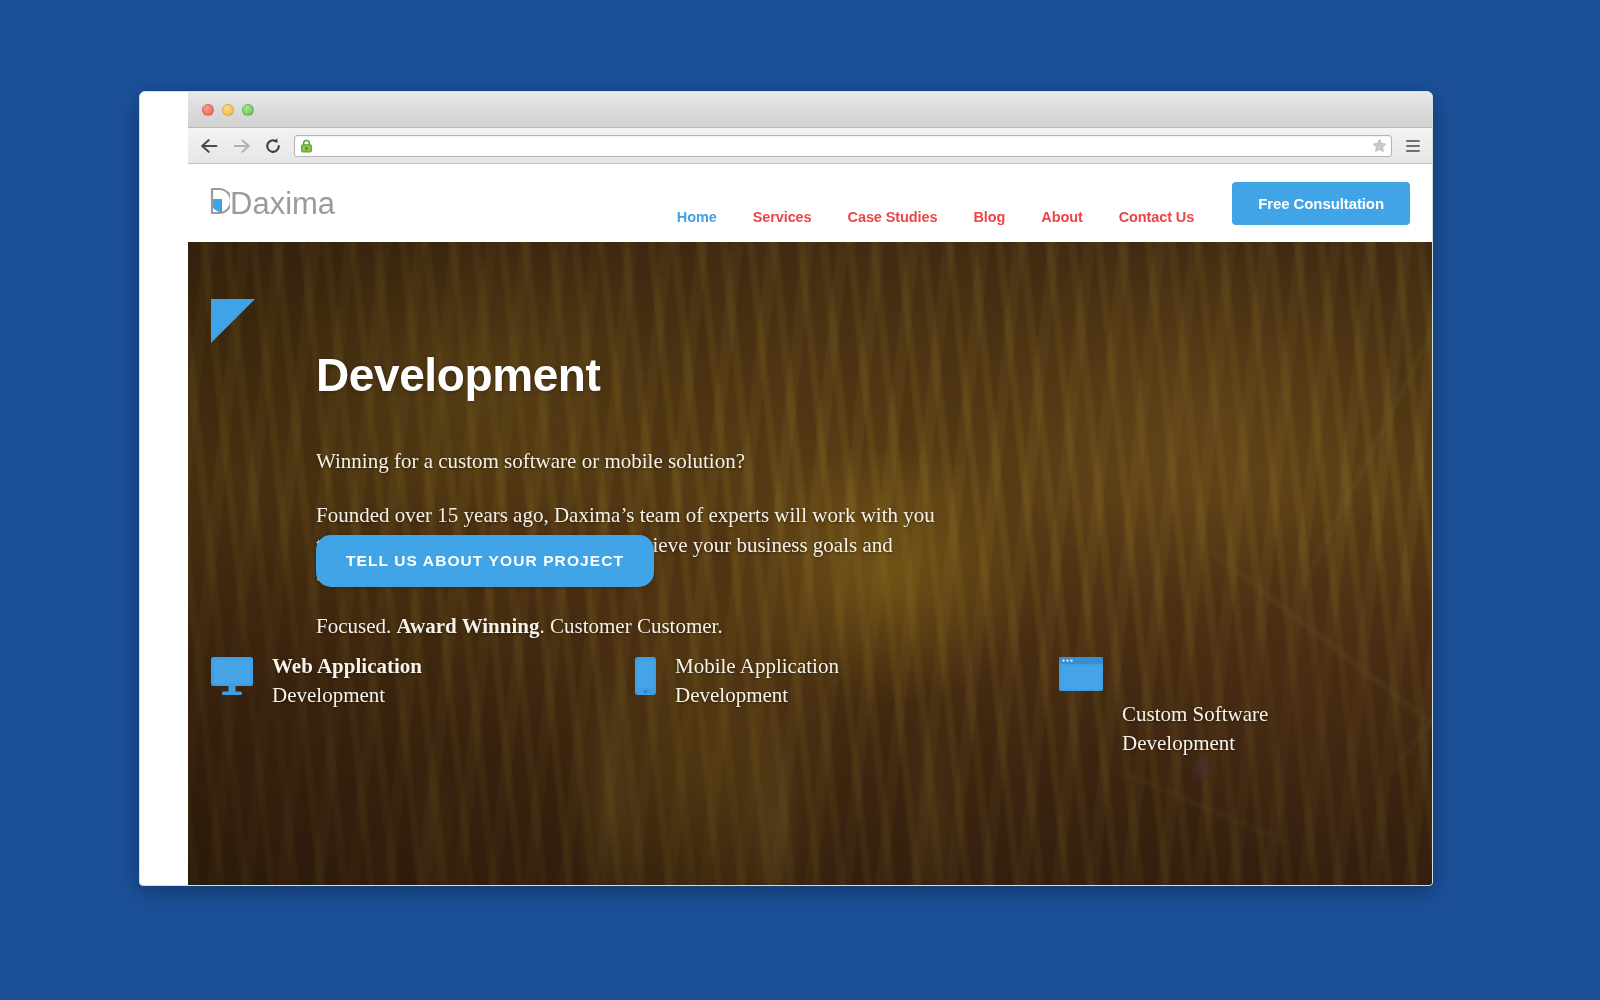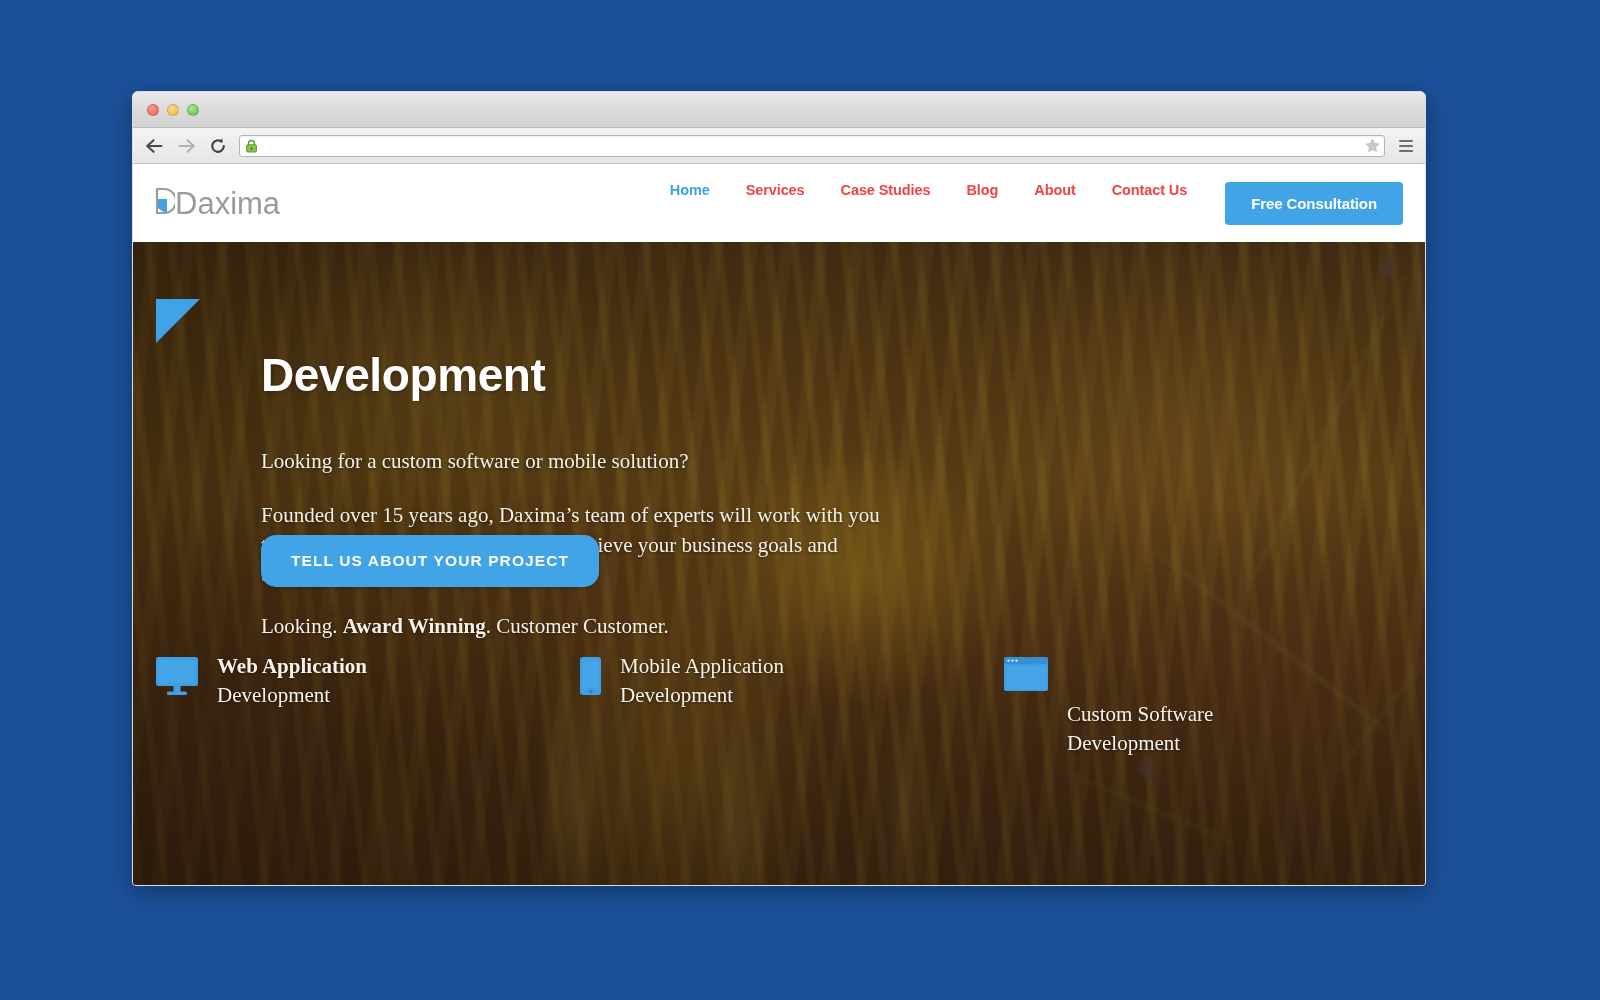--- a/index.html
+++ b/index.html
@@ -11,29 +11,30 @@
   }
 
   body {
     background: #1b5099;
     position: relative;
   }
 
   
   .browser-window {
     position: absolute;
-    left: 132px; top: 91px;
+    left: 139px; top: 91px;
     width: 1294px; height: 795px;
     background: #ffffff;
     border: 1px solid #d9dde0;
     border-radius: 6px 6px 4px 4px;
     box-shadow: 0 6px 26px rgba(0,0,0,0.30);
     overflow: hidden;
     display: flex;
     flex-direction: column;
+    padding-left: 48px;
   }
 
   
   .titlebar {
     height: 36px;
     flex: 0 0 36px;
     background: linear-gradient(to bottom, #e9e9e9 0%, #dcdcdc 48%, #d2d2d2 100%);
     border-bottom: 1px solid #b9b9b9;
     display: flex;
     align-items: center;
@@ -131,21 +132,21 @@
     letter-spacing: 0px;
     color: #9b9b9b;
     font-weight: 400;
     line-height: 1;
     margin-left: -2px;
   }
 
   .main-nav {
     margin-left: auto;
     display: flex;
-    align-items: flex-start;
+    align-items: flex-end;
     gap: 0px;
   }
   .nav-link {
     font-size: 14.5px;
     font-weight: bold;
     color: #ef4444;
     text-decoration: none;
     padding: 0 18px;
     white-space: nowrap;
     letter-spacing: -0.1px;
@@ -408,23 +409,23 @@
 
       <div class="hero-content">
         <div class="hero-accent"></div>
 
         <h1 class="hero-title">
           <br>
           <span>Development</span>
         </h1>
 
         <div class="hero-body">
-          <p class="lead">Looking for a custom software or mobile solution?</p>
+          <p class="lead">Winning for a custom software or mobile solution?</p>
           <p>Founded over 15 years ago, Daxima’s team of experts will work with you to create solutions that can help you achieve your business goals and bring your ideas to life.</p>
-          <p><span>Looking. </span><b>Award Winning</b><span>. Customer Customer.</span></p>
+          <p><span>Focused. </span><b>Award Winning</b><span>. Customer Customer.</span></p>
         </div>
 
         <button class="hero-cta">TELL US ABOUT YOUR PROJECT</button>
 
         <div class="services">
 
           <div class="service">
             <span class="svc-icon">
               <svg width="44" height="40" viewBox="0 0 44 40">
                 <rect x="1" y="1" width="42" height="29" rx="2.5" fill="#3f9fe4"></rect>

